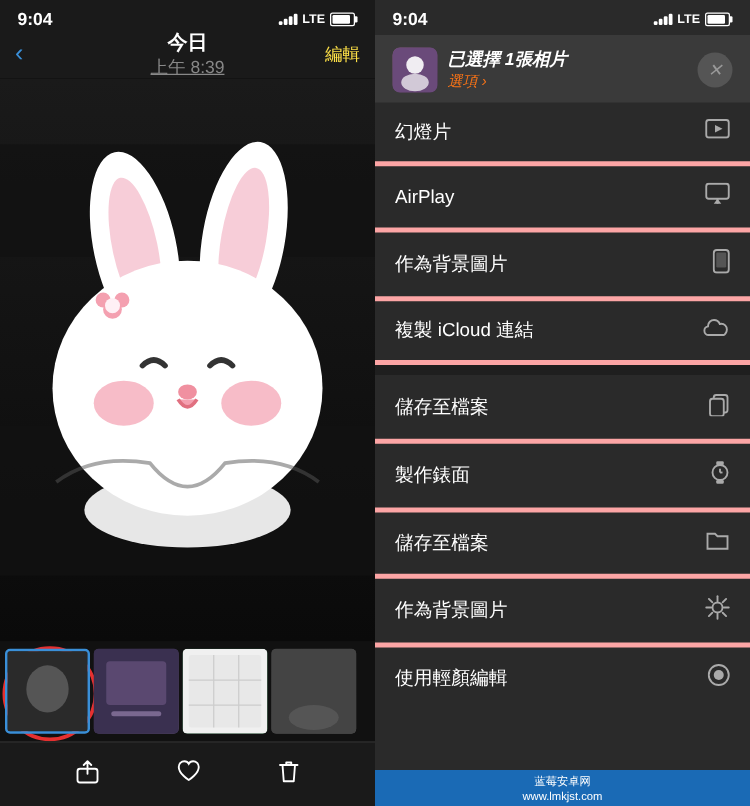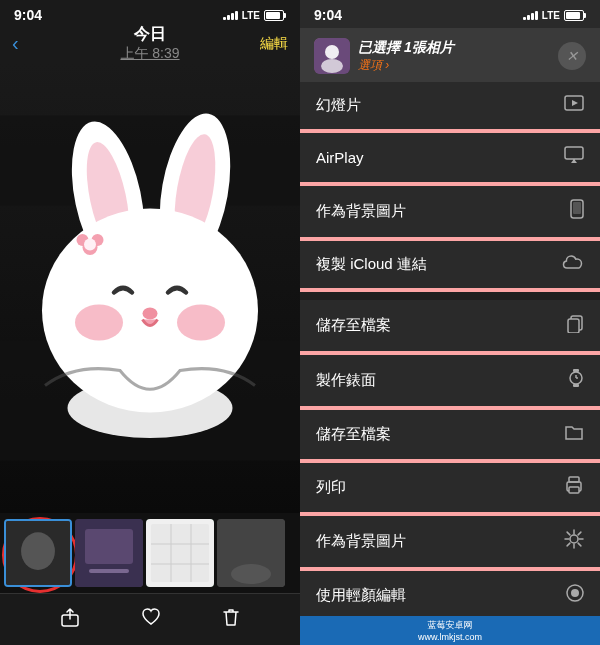--- a/index.html
+++ b/index.html
@@ -512,30 +512,20 @@
     </div>
     <div class="menu-item">
       <span class="menu-item-label">儲存至檔案</span>
       <span class="menu-item-icon">
         <svg width="20" height="18" viewBox="0 0 20 18" fill="none">
             <path d="M2 4h6l2 2h8v10H2V4Z" stroke="#aaa" stroke-width="1.5" fill="none"></path>
           </svg>
       </span>
     </div>
     <div class="menu-item">
-      <span class="menu-item-label">列印</span>
-      <span class="menu-item-icon">
-        <svg width="20" height="18" viewBox="0 0 20 18" fill="none">
-            <rect x="3" y="6" width="14" height="9" rx="1.5" stroke="#aaa" stroke-width="1.5"></rect>
-            <rect x="5" y="1" width="10" height="5" rx="1" stroke="#aaa" stroke-width="1.5"></rect>
-            <rect x="5" y="11" width="10" height="6" rx="1" stroke="#aaa" stroke-width="1.5" fill="#2a2a2a"></rect>
-          </svg>
-      </span>
-    </div>
-    <div class="menu-item">
       <span class="menu-item-label">作為背景圖片</span>
       <span class="menu-item-icon">
         <svg width="20" height="20" viewBox="0 0 20 20" fill="none">
           <circle cx="10" cy="10" r="4" stroke="#aaa" stroke-width="1.5"></circle>
           <line x1="10" y1="1" x2="10" y2="5" stroke="#aaa" stroke-width="1.5" stroke-linecap="round"></line>
           <line x1="10" y1="15" x2="10" y2="19" stroke="#aaa" stroke-width="1.5" stroke-linecap="round"></line>
           <line x1="1" y1="10" x2="5" y2="10" stroke="#aaa" stroke-width="1.5" stroke-linecap="round"></line>
           <line x1="15" y1="10" x2="19" y2="10" stroke="#aaa" stroke-width="1.5" stroke-linecap="round"></line>
           <line x1="3.1" y1="3.1" x2="5.9" y2="5.9" stroke="#aaa" stroke-width="1.5" stroke-linecap="round"></line>
           <line x1="14.1" y1="14.1" x2="16.9" y2="16.9" stroke="#aaa" stroke-width="1.5" stroke-linecap="round"></line>

